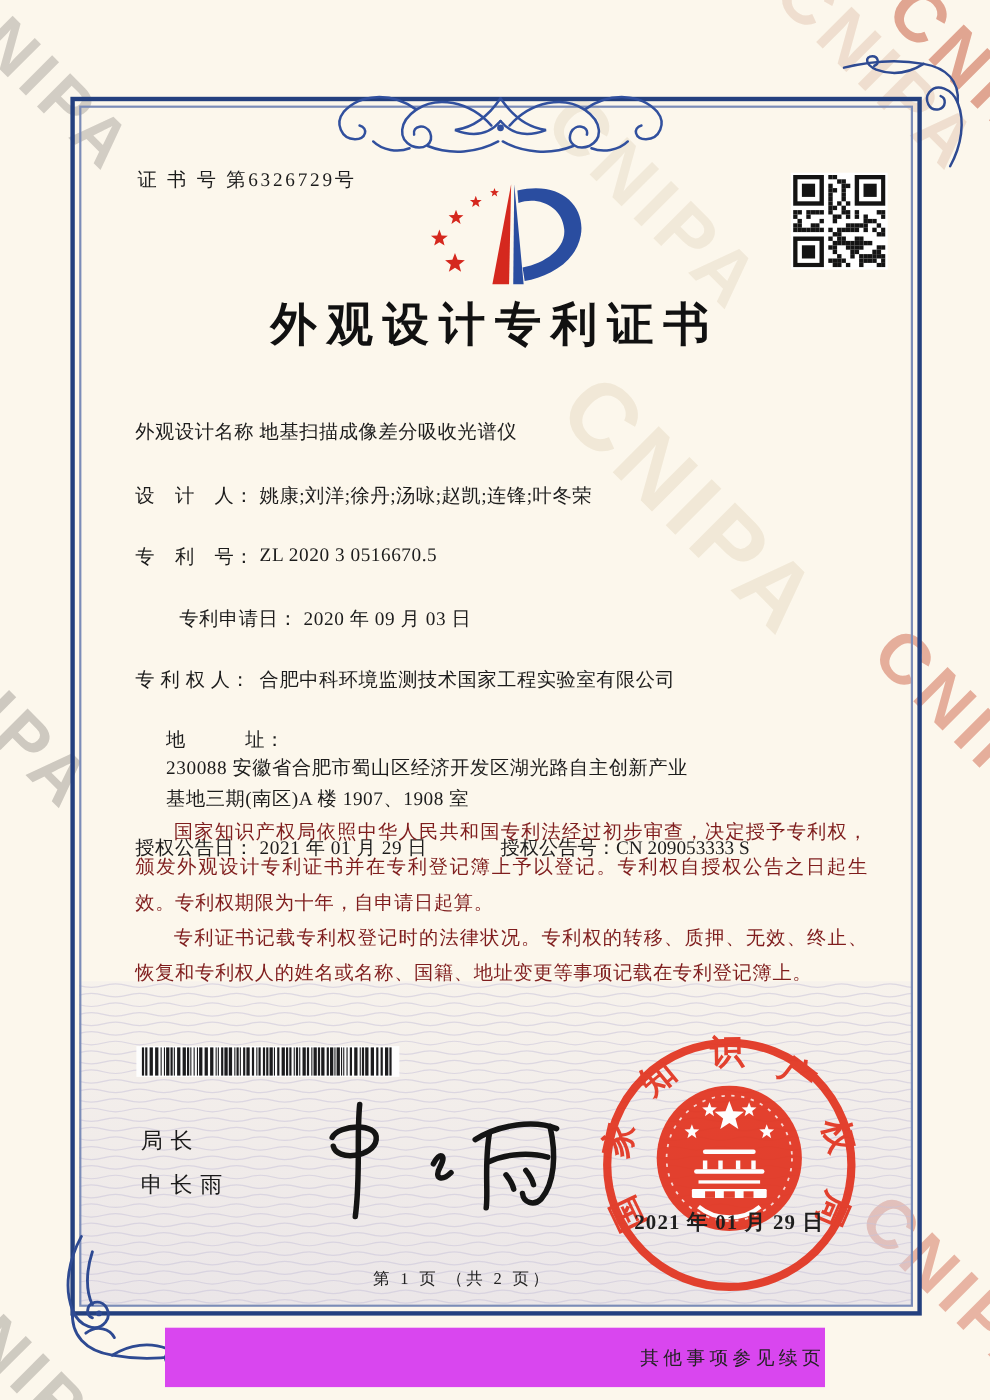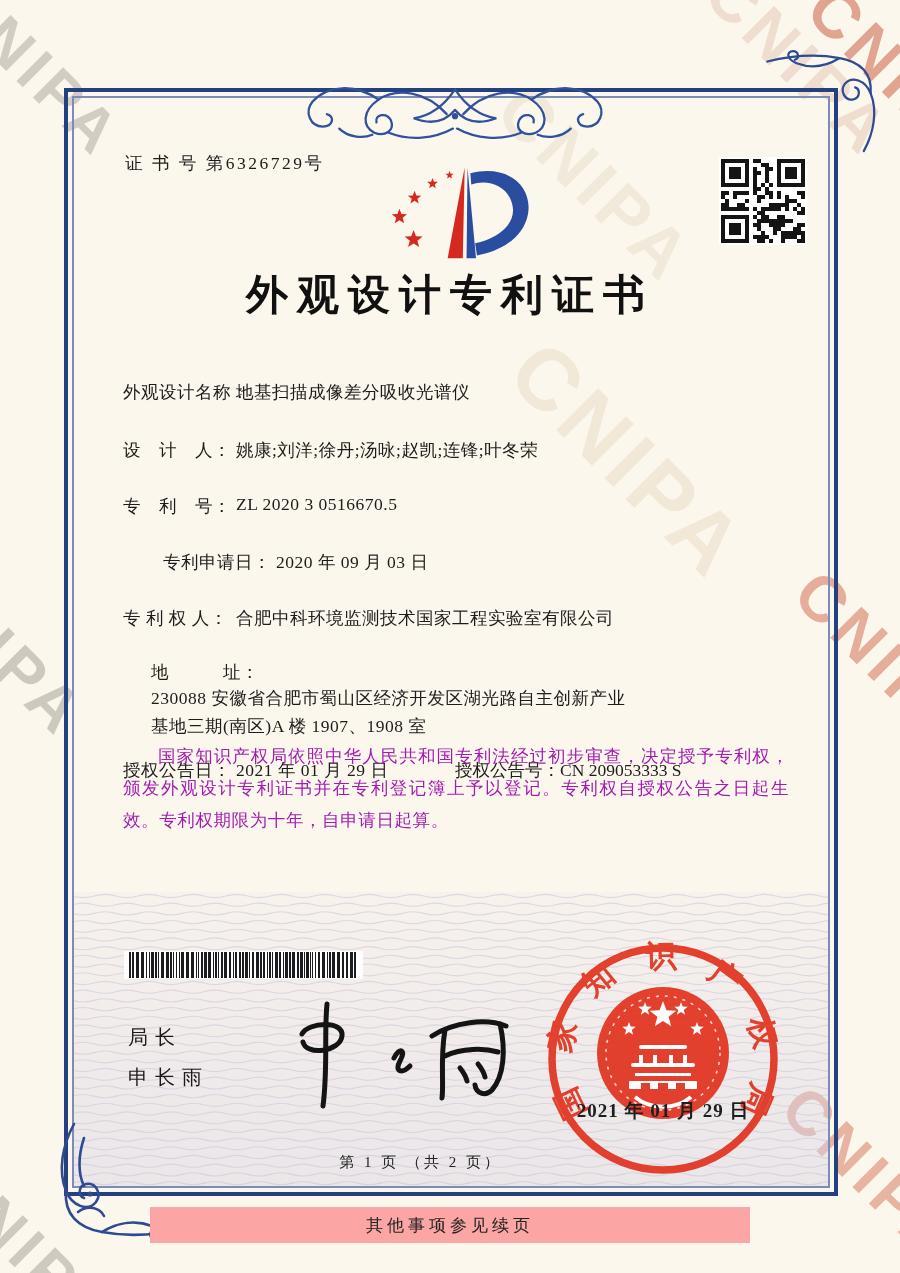--- a/index.html
+++ b/index.html
@@ -38,35 +38,35 @@
   .doc-title{position:absolute;left:0;width:900px;top:267px;text-align:center;
              font-size:42px;font-weight:bold;letter-spacing:9px;color:#111;}
   .fields{position:absolute;left:123px;top:372px;width:620px;font-size:17.5px;}
   .frow{position:absolute;left:0;white-space:nowrap;}
   .frow .lbl{display:inline-block;width:113px;letter-spacing:.5px;vertical-align:top;}
   .frow .val{display:inline-block;letter-spacing:.5px;vertical-align:top;}
   .frow-wrap{white-space:normal;}
   .frow-wrap .val{width:492px;line-height:28px;}
   .grant2{position:absolute;left:332px;top:0;}
   .legal{position:absolute;left:123px;top:740px;width:666px;font-size:17.5px;
-         line-height:32px;text-align:justify;letter-spacing:.6px;color:#a21caf;}
+         line-height:32px;text-align:justify;letter-spacing:.6px;color:#7f1d1d;}
   .legal p{margin:0;text-indent:2em;}
   .barcode{position:absolute;left:124px;top:951px;background:#fdfdfd;padding:1px 3px;}
   .dir-title{position:absolute;left:128px;top:1024px;font-size:20px;letter-spacing:7px;
              font-family:"Liberation Sans","DejaVu Sans",sans-serif;color:#1a1a1a;}
   .dir-name{position:absolute;left:128px;top:1064px;font-size:20px;letter-spacing:7px;
             font-family:"Liberation Sans","DejaVu Sans",sans-serif;color:#1a1a1a;text-align:center;}
   .sig{position:absolute;left:282px;top:998px;}
   .seal{position:absolute;left:535px;top:931px;opacity:.93;}
   .seal-date{position:absolute;left:537px;top:1098px;width:252px;text-align:center;
              font-size:19px;font-weight:600;letter-spacing:1px;color:#1e1e1e;}
   .page-num{position:absolute;left:303px;top:1153px;width:235px;text-align:center;
             font-size:15px;letter-spacing:3px;color:#222;}
-  .strip{position:absolute;left:150px;top:1207px;width:600px;height:36px;
-         background:#fca5a5;z-index:5;display:flex;align-items:center;justify-content:center;}
+  .strip{position:absolute;left:150px;top:1207px;width:600px;height:54px;
+         background:#d946ef;z-index:5;display:flex;align-items:center;justify-content:flex-end;}
   .strip span{font-size:17px;letter-spacing:4px;color:#222;}
 </style>
 </head>
 <body>
 
 <div class="page">
 
   <div class="wm wm-tl">CNIPA</div>
   <div class="wm wm-tr-faint">CNIPA</div>
   <div class="wm wm-tr-red">CNIPA</div>
@@ -327,20 +327,21 @@
         <span class="lbl">地　　　址：</span><span class="val">230088 安徽省合肥市蜀山区经济开发区湖光路自主创新产业基地三期(南区)A 楼 1907、1908 室</span>
       </div>
       <div class="frow" style="top:346px;margin-top:40px;">
         <span><span class="lbl">授权公告日：</span><span class="val">2021 年 01 月 29 日</span></span>
         <span class="grant2"><span>授权公告号：</span><span>CN 209053333 S</span></span>
       </div>
     </div>
 
     <div class="legal">
       <p>国家知识产权局依照中华人民共和国专利法经过初步审查，决定授予专利权，颁发外观设计专利证书并在专利登记簿上予以登记。专利权自授权公告之日起生效。专利权期限为十年，自申请日起算。</p>
+      <p>专利证书记载专利权登记时的法律状况。专利权的转移、质押、无效、终止、恢复和专利权人的姓名或名称、国籍、地址变更等事项记载在专利登记簿上。</p>
     </div>
 
     <svg class="barcode" id="barcode" width="233" height="26" viewBox="0 0 233 26">
         <rect x="2" y="0" width="2" height="26" fill="#1c1c1e"></rect>
         <rect x="5" y="0" width="2" height="26" fill="#1c1c1e"></rect>
         <rect x="9" y="0" width="3" height="26" fill="#1c1c1e"></rect>
         <rect x="14" y="0" width="3" height="26" fill="#1c1c1e"></rect>
         <rect x="19" y="0" width="1" height="26" fill="#1c1c1e"></rect>
         <rect x="22" y="0" width="1" height="26" fill="#1c1c1e"></rect>
         <rect x="24" y="0" width="3" height="26" fill="#1c1c1e"></rect>

